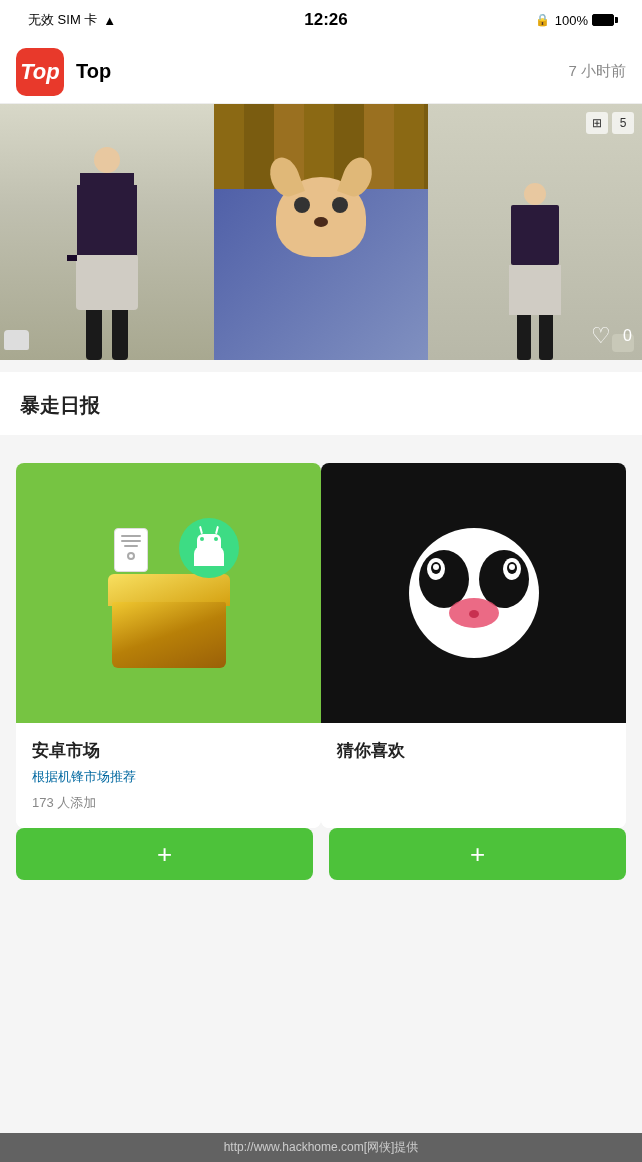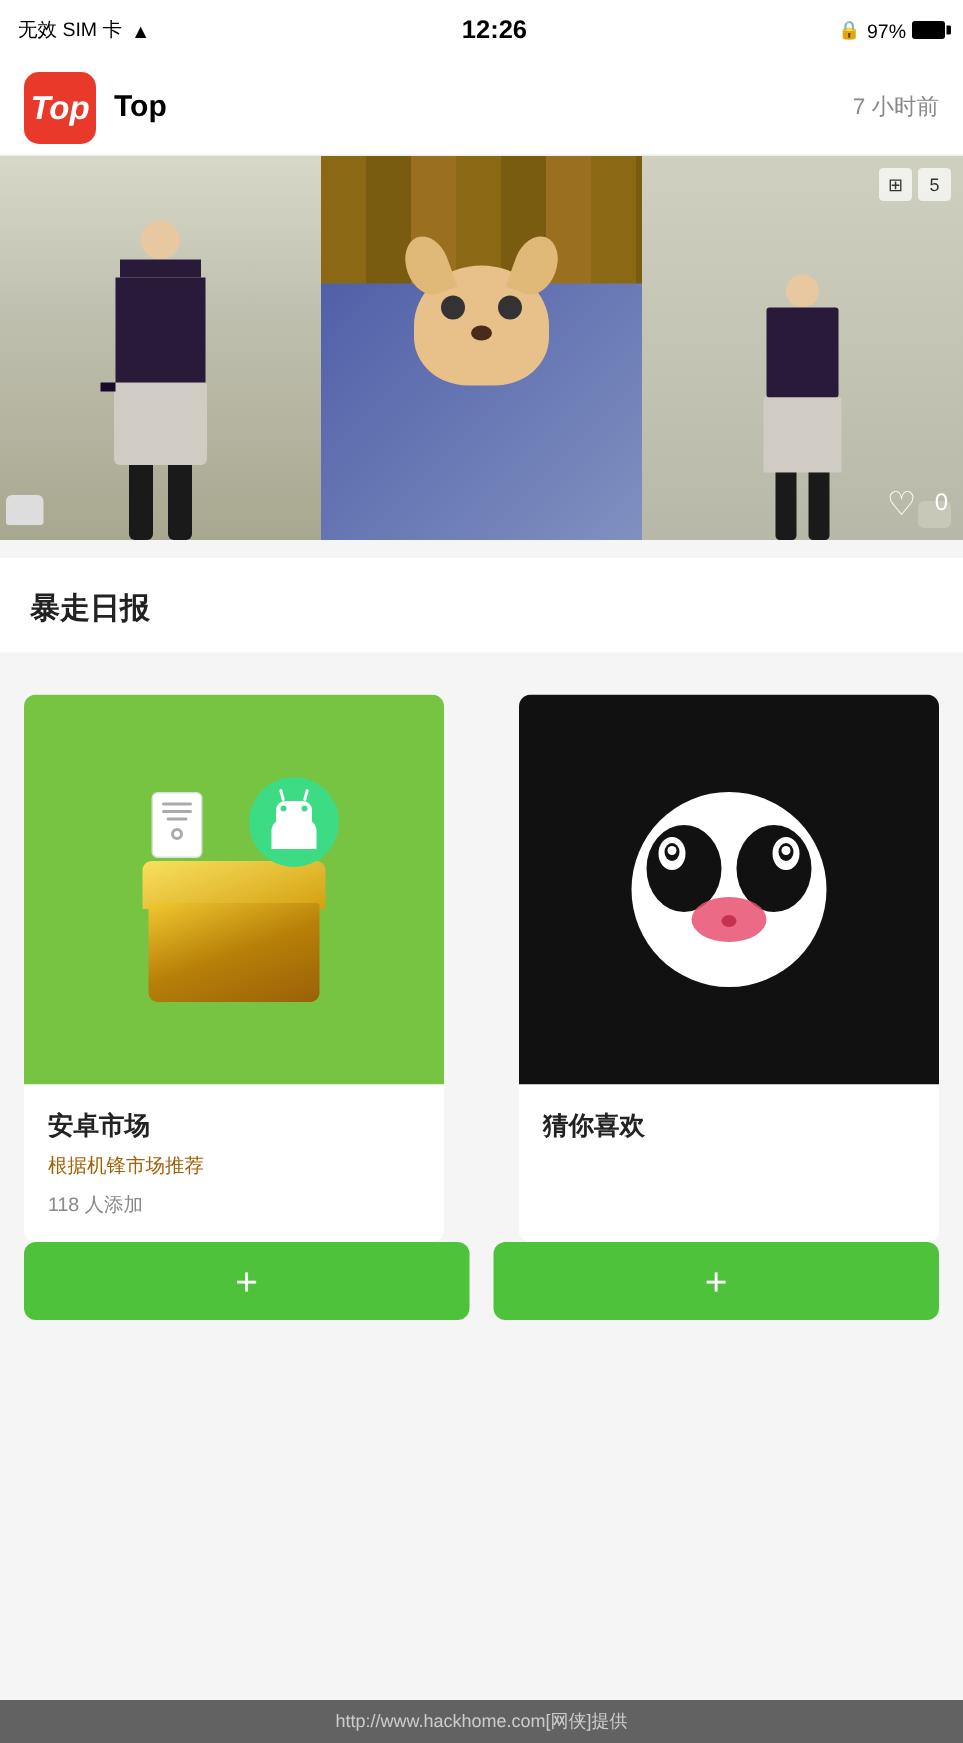--- a/index.html
+++ b/index.html
@@ -12,21 +12,21 @@
       overflow-x: hidden;
     }
 
     
     .status-bar {
       background: #fff;
       height: 40px;
       display: flex;
       align-items: center;
       justify-content: space-between;
-      padding: 0 12px;
+      padding: 0 28px;
       font-size: 14px;
       color: #000;
     }
     .status-left { font-size: 13px; display: flex; align-items: center; gap: 6px; }
     .status-center { font-size: 17px; font-weight: 600; }
     .status-right { display: flex; align-items: center; gap: 4px; font-size: 13px; }
     .battery-icon {
       display: inline-block;
       width: 22px; height: 12px;
       border: 1.5px solid #000;
@@ -180,21 +180,21 @@
       padding: 16px 16px 0;
       background: #f5f5f5;
     }
     .app-card {
       flex: 1;
       border-radius: 8px;
       overflow: hidden;
       display: flex;
       flex-direction: column;
       background: #fff;
-      margin: 0 25px;
+      margin: 0 0;
     }
     .app-card:first-child { margin-left: 0; }
     .app-card:last-child { margin-right: 0; }
 
     .card-image-area {
       height: 260px;
       display: flex;
       flex-direction: column;
       align-items: center;
       justify-content: center;
@@ -209,21 +209,21 @@
       flex: 1;
     }
     .card-name {
       font-size: 17px;
       font-weight: 700;
       color: #222;
       margin-bottom: 6px;
     }
     .card-desc {
       font-size: 13px;
-      color: #a16207;
+      color: #0369a1;
       margin-bottom: 8px;
       line-height: 1.4;
     }
     .card-count {
       font-size: 13px;
       color: #888;
     }
     .add-button-row {
       padding: 0 16px 20px;
       background: #f5f5f5;
@@ -273,21 +273,21 @@
 <body>
 
 <div class="status-bar">
   <div class="status-left">
     <span>无效 SIM 卡</span>
     <span>▲</span>
   </div>
   <div class="status-center">12:26</div>
   <div class="status-right">
     <span class="lock-icon">🔒</span>
-    <span>97%</span>
+    <span>100%</span>
     <div class="battery-icon"></div>
   </div>
 </div>
 
 <div class="header">
   <div class="app-logo">
     <span>Top</span>
   </div>
   <div class="header-title">Top</div>
   <div class="header-time">7 小时前</div>
@@ -400,21 +400,21 @@
             <div style="width:2px;height:8px;background:#fff;position:absolute;top:-4px;right:9px;transform:rotate(15deg);border-radius:1px;"></div>
             <div style="width:4px;height:4px;background:#3ddc84;border-radius:50%;position:absolute;top:7px;left:9px;"></div>
             <div style="width:4px;height:4px;background:#3ddc84;border-radius:50%;position:absolute;top:7px;right:9px;"></div>
           </div>
         </div>
       </div>
     </div>
     <div class="card-info">
       <div class="card-name">安卓市场</div>
       <div class="card-desc">根据机锋市场推荐</div>
-      <div class="card-count">118 人添加</div>
+      <div class="card-count">173 人添加</div>
     </div>
   </div>
 
   <div class="app-card">
     <div class="card-image-area card-black">
 
       <div style="width:150px;height:150px;position:relative;">
 
         <div style="width:130px;height:130px;background:#fff;border-radius:50%;position:absolute;top:10px;left:10px;">
 

